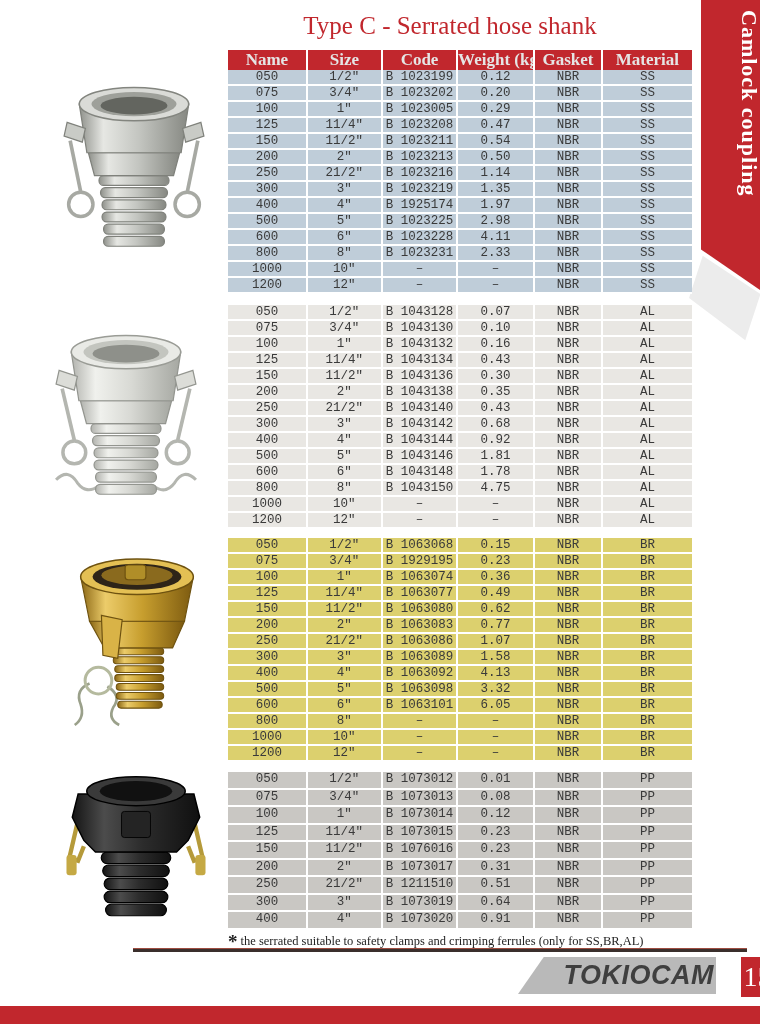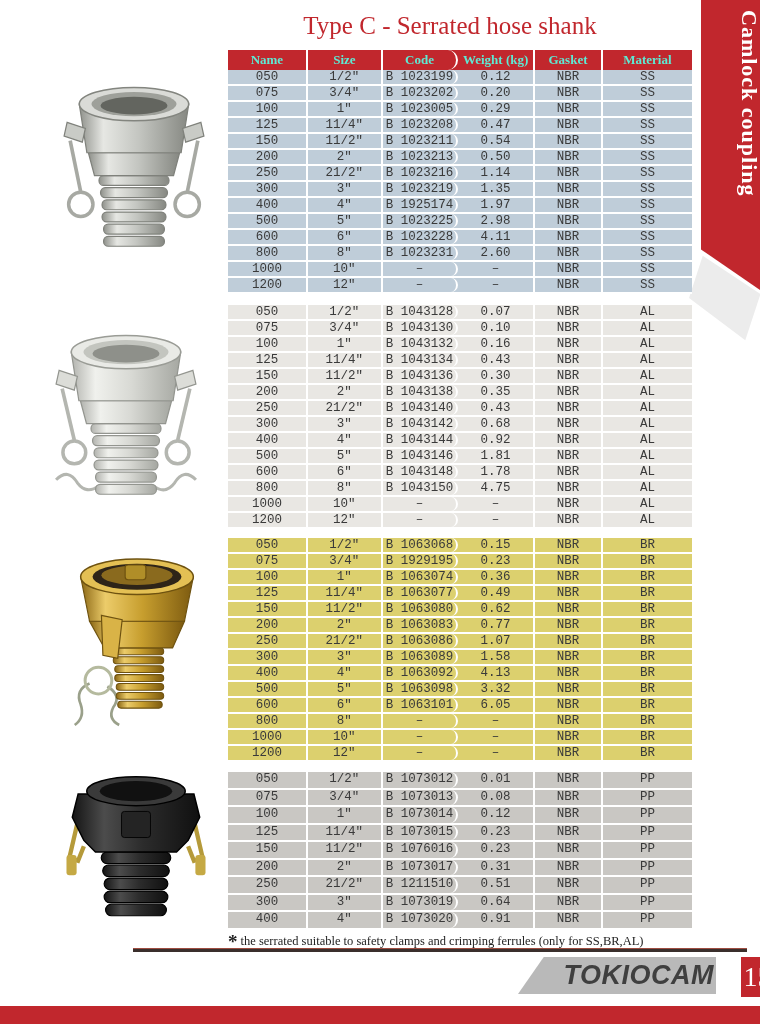--- a/index.html
+++ b/index.html
@@ -15,26 +15,26 @@
           clip-path:polygon(0 0,100% 0,100% 100%,0 86%);}
   #ribbon-text{position:absolute;left:0;top:10px;width:100%;height:260px;
           writing-mode:vertical-rl;color:#fff;font-weight:bold;font-size:22px;
           letter-spacing:1px;text-align:left;padding-left:2px;}
   #ribbon-shadow{left:686px;top:250px;width:76px;height:96px;background:#ececec;
           clip-path:polygon(22% 6%,98% 46%,78% 94%,4% 50%);}
 
   
   #spec-table{left:228px;top:50px;width:464px;}
   .thead{display:flex;height:20px;background:#c1272d;}
-  .thcell{color:#5eead4;font-weight:bold;font-size:13px;text-align:center;line-height:20px;
+  .thcell{color:#e5e5e5;font-weight:bold;font-size:17px;text-align:center;line-height:20px;
           border-right:2px solid #fff;box-sizing:border-box;overflow:hidden;white-space:nowrap;}
   .trow{display:flex;height:16px;border-bottom:2px solid #fff;box-sizing:border-box;font-family:Liberation Mono, monospace;}
   .tcell{font-size:12.5px;color:#3a3a3a;text-align:center;line-height:14px;
           border-right:2px solid #fff;box-sizing:border-box;overflow:hidden;white-space:nowrap;}
-  .c0{width:17.2%;} .c1{width:16.2%;text-align:center;} .c2{width:16.2%;border-radius:10px;} .c3{width:16.6%;}
+  .c0{width:17.2%;} .c1{width:16.2%;text-align:center;} .c2{width:16.2%;} .c3{width:16.6%;}
   .c4{width:14.6%;} .c5{width:19.2%;border-right:none;}
   .tsection.s1{margin-top:11px;} .tsection.s2{margin-top:9px;} .tsection.s3{margin-top:10px;}
   .tsection.s3 .trow{height:17.5px;line-height:15.5px;}
 
   
   #footnote{left:228px;top:931px;width:470px;font-size:12.5px;color:#222;}
   #footnote .ast{font-size:19px;font-weight:bold;vertical-align:-3px;padding-right:3px;}
 
   
   #rule{left:133px;top:948px;width:614px;height:3px;background:#3a2f2c;border-top:1px solid #9e4c40;}
@@ -287,21 +287,21 @@
           <div class="tcell c1">6″</div>
           <div class="tcell c2">B 1023228</div>
           <div class="tcell c3">4.11</div>
           <div class="tcell c4">NBR</div>
           <div class="tcell c5">SS</div>
         </div>
         <div class="trow" style="background: rgb(191, 205, 217);">
           <div class="tcell c0">800</div>
           <div class="tcell c1">8″</div>
           <div class="tcell c2">B 1023231</div>
-          <div class="tcell c3">2.60</div>
+          <div class="tcell c3">2.33</div>
           <div class="tcell c4">NBR</div>
           <div class="tcell c5">SS</div>
         </div>
         <div class="trow" style="background: rgb(191, 205, 217);">
           <div class="tcell c0">1000</div>
           <div class="tcell c1">10″</div>
           <div class="tcell c2">–</div>
           <div class="tcell c3">–</div>
           <div class="tcell c4">NBR</div>
           <div class="tcell c5">SS</div>

